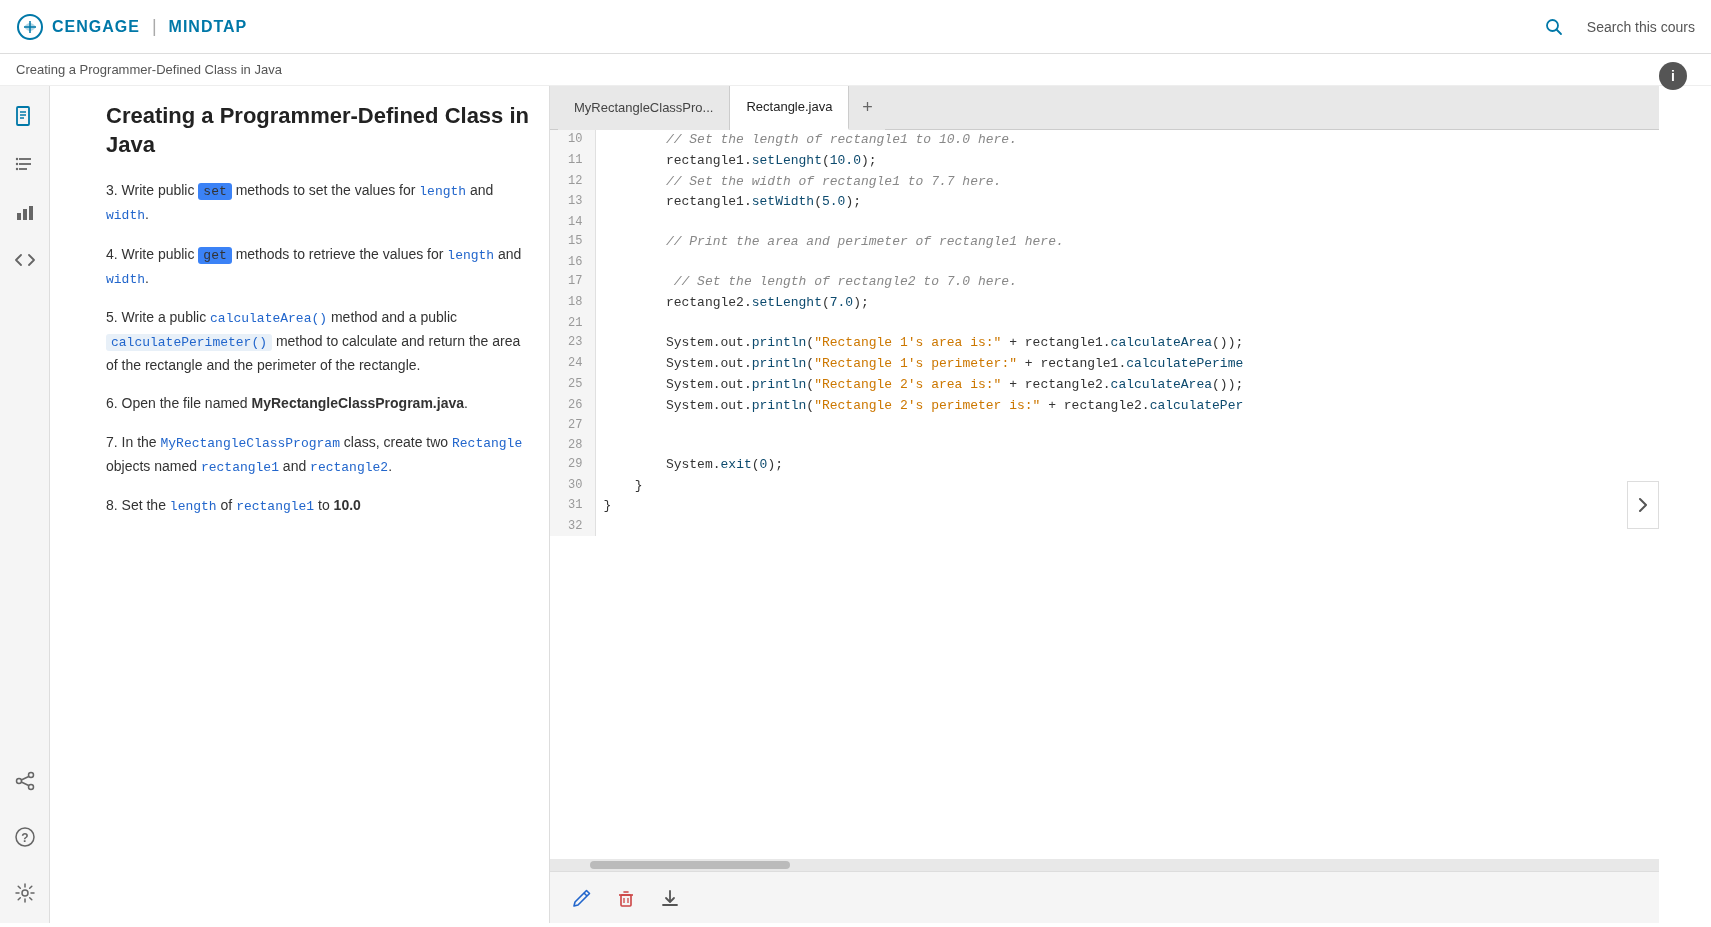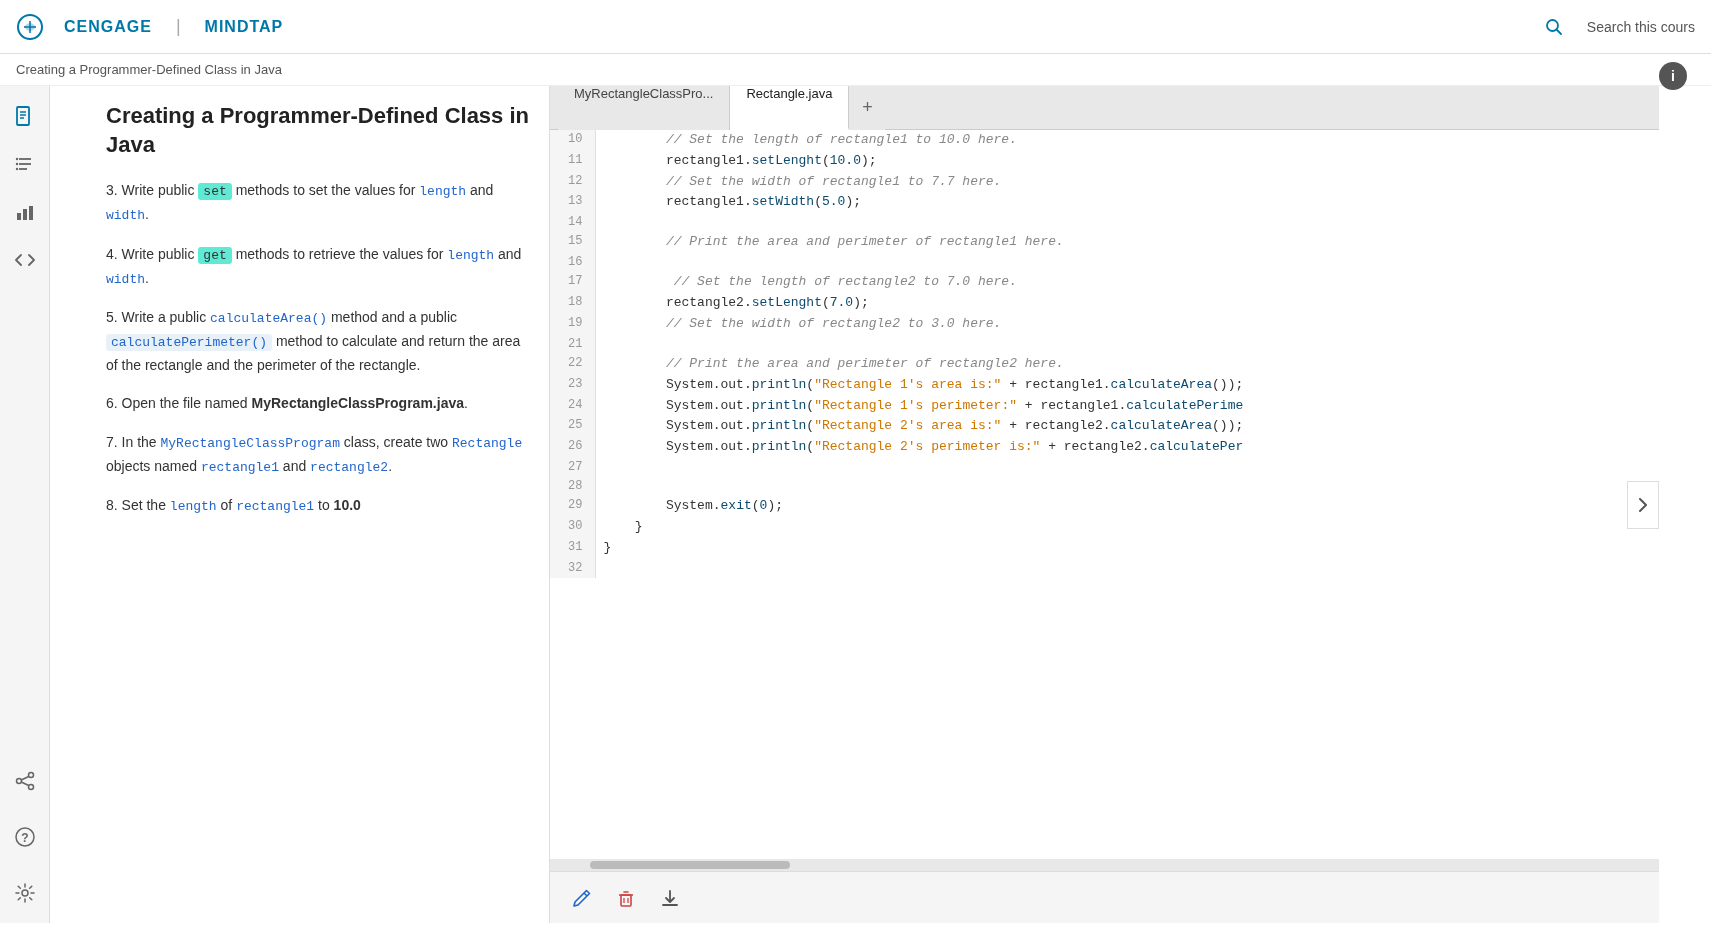--- a/index.html
+++ b/index.html
@@ -11,21 +11,21 @@
       align-items: center;
       justify-content: space-between;
       padding: 0 16px;
       height: 54px;
       border-bottom: 1px solid #ddd;
       background: #fff;
     }
     .logo {
       display: flex;
       align-items: center;
-      gap: 20px;
+      gap: 8px;
     }
     .logo-icon {
       width: 28px;
       height: 28px;
     }
     .logo-cengage {
       font-size: 16px;
       font-weight: 700;
       color: #0078a8;
       letter-spacing: 1px;
@@ -103,21 +103,21 @@
       margin-bottom: 20px;
       line-height: 1.3;
     }
     .content-item {
       margin-bottom: 16px;
       font-size: 14px;
       line-height: 1.6;
       color: #333;
     }
     code.inline {
-      background: #5eead4;
+      background: #3b82f6;
       padding: 1px 5px;
       border-radius: 3px;
       font-family: 'Courier New', monospace;
       font-size: 13px;
       color: #333;
     }
     code.blue {
       color: #2266cc;
       background: none;
       font-family: 'Courier New', monospace;
@@ -145,20 +145,21 @@
       display: flex;
       align-items: center;
       background: #e8e8e8;
       border-bottom: 1px solid #ccc;
       height: 44px;
       padding: 0 8px;
       gap: 0;
     }
     .tab {
       display: flex;
+      align-items: center;
       padding: 0 16px;
       height: 44px;
       font-size: 13px;
       cursor: pointer;
       border-right: 1px solid #ccc;
       background: #e8e8e8;
       color: #444;
       white-space: nowrap;
     }
     .tab.active {
@@ -453,30 +454,22 @@
             </tr>
             <tr>
               <td class="line-num">17</td>
               <td class="line-code"><span class="c-comment">         // Set the length of rectangle2 to 7.0 here.</span></td>
             </tr>
             <tr>
               <td class="line-num">18</td>
               <td class="line-code"><span class="c-default">        rectangle2.</span><span class="c-method">setLenght</span><span class="c-default">(</span><span class="c-method">7.0</span><span class="c-default">);</span></td>
             </tr>
             <tr>
-              <td class="line-num">19</td>
-              <td class="line-code"><span class="c-comment">        // Set the width of rectangle2 to 3.0 here.</span></td>
-            </tr>
-            <tr>
               <td class="line-num">21</td>
               <td class="line-code"><span class="c-default"></span></td>
-            </tr>
-            <tr>
-              <td class="line-num">22</td>
-              <td class="line-code"><span class="c-comment">        // Print the area and perimeter of rectangle2 here.</span></td>
             </tr>
             <tr>
               <td class="line-num">23</td>
               <td class="line-code"><span class="c-default">        System.out.</span><span class="c-method">println</span><span class="c-default">(</span><span class="c-string">"Rectangle 1's area is:"</span><span class="c-default"> + rectangle1.</span><span class="c-method">calculateArea</span><span class="c-default">());</span></td>
             </tr>
             <tr>
               <td class="line-num">24</td>
               <td class="line-code"><span class="c-default">        System.out.</span><span class="c-method">println</span><span class="c-default">(</span><span class="c-string">"Rectangle 1's perimeter:"</span><span class="c-default"> + rectangle1.</span><span class="c-method">calculatePerime</span></td>
             </tr>
             <tr>

